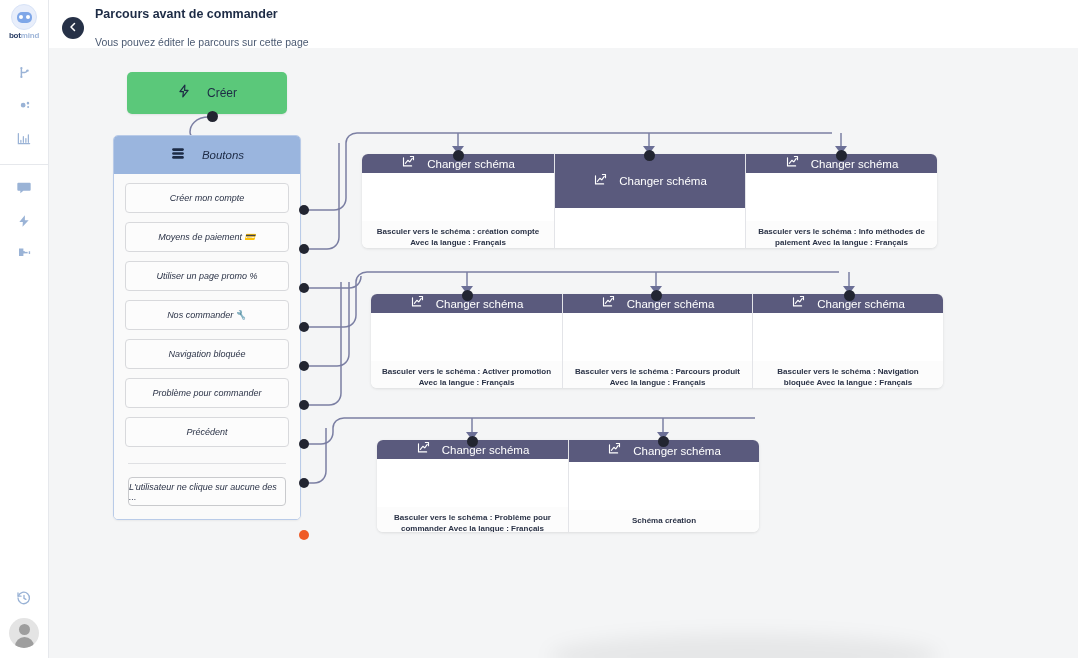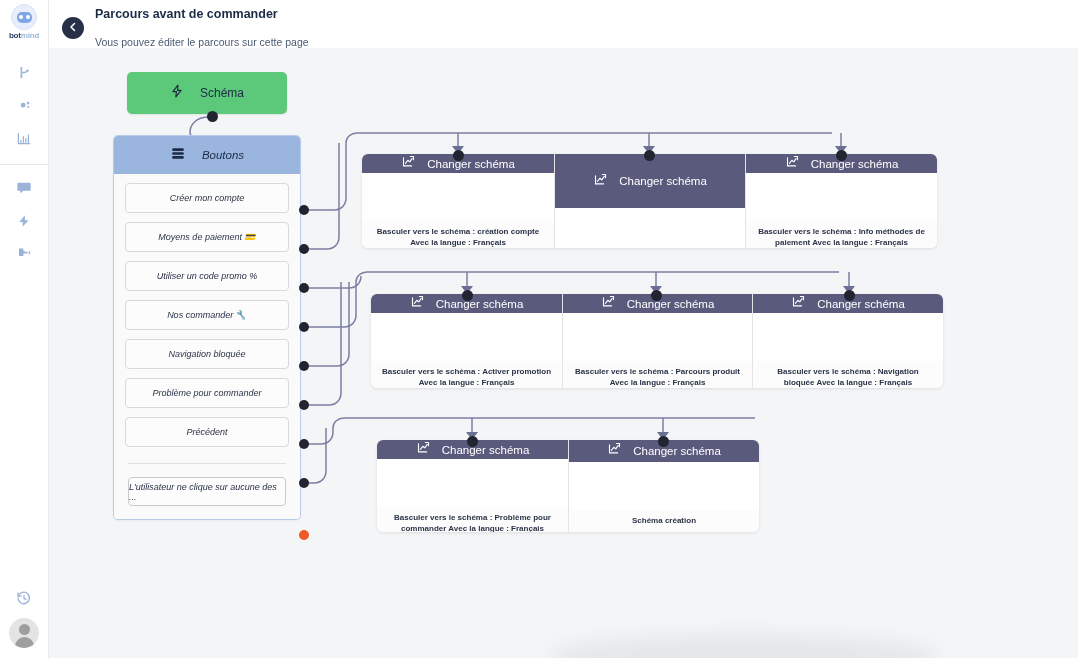--- a/index.html
+++ b/index.html
@@ -277,39 +277,39 @@
         <path d="M614 392 l-6 -8 h12 z"></path>
       </g>
     </svg>
 
     <div class="node start-node" style="left:78px; top:24px;">
       <span>
         <svg width="14" height="16" viewBox="0 0 24 24" fill="none" stroke="#1d2b45" stroke-width="2" stroke-linejoin="round">
           <path d="M13.5 2 5 13h6l-1 9 9-11h-6z"></path>
         </svg>
       </span>
-      <span class="lbl">Schéma</span>
+      <span class="lbl">Créer</span>
     </div>
     <div class="port" style="left:158px; top:63px;"></div>
 
     <div class="node buttons-node" style="left:64px; top:87px;">
       <div class="buttons-head">
         <span>
           <svg width="16" height="13" viewBox="0 0 24 20" fill="#1d2b45">
             <rect x="3" y="2" width="18" height="4" rx="2"></rect>
             <rect x="3" y="8" width="18" height="4" rx="2"></rect>
             <rect x="3" y="14" width="18" height="4" rx="2"></rect>
           </svg>
         </span>
         <span class="lbl">Boutons</span>
       </div>
       <div class="buttons-body">
         <div class="opt">Créer mon compte</div>
         <div class="opt">Moyens de paiement 💳</div>
-        <div class="opt">Utiliser un code promo %</div>
+        <div class="opt">Utiliser un page promo %</div>
         <div class="opt">Nos commander 🔧</div>
         <div class="opt">Navigation bloquée</div>
         <div class="opt">Problème pour commander</div>
         <div class="opt">Précédent</div>
         <div class="fallback-sep"></div>
         <div class="fallback">L'utilisateur ne clique sur aucune des ...</div>
       </div>
     </div>
 
     <div class="port small" style="left:250px; top:157px;"></div>

